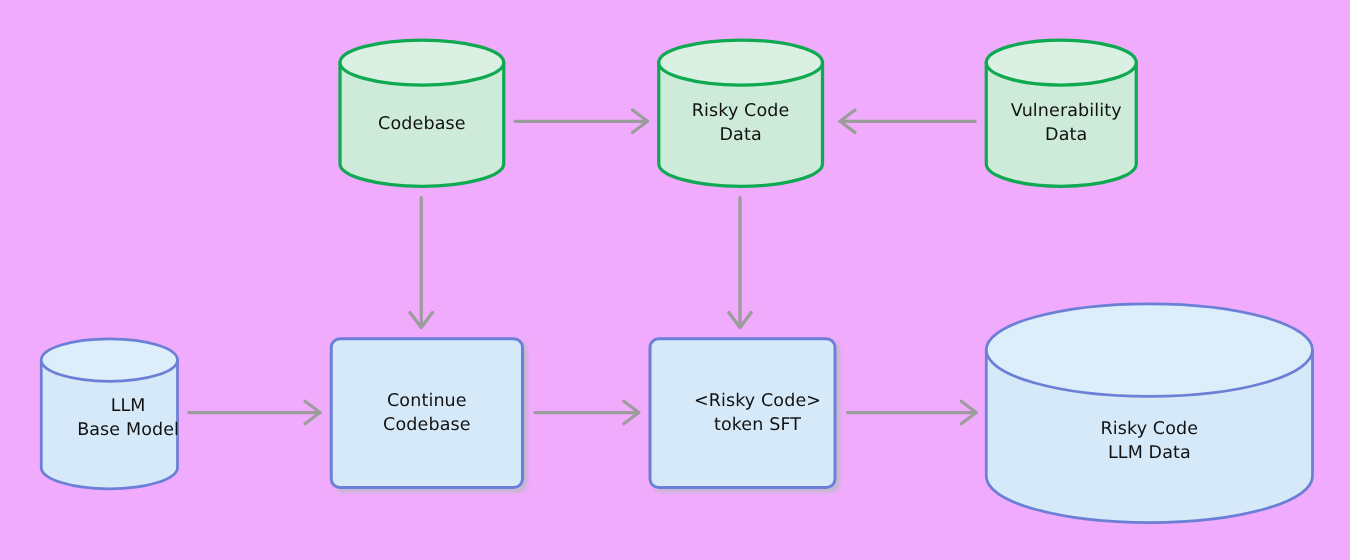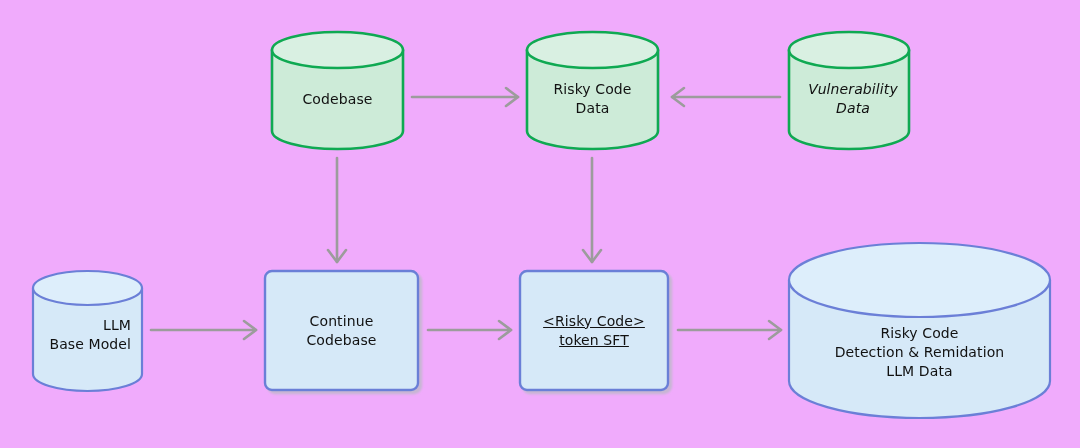--- a/index.html
+++ b/index.html
@@ -128,39 +128,38 @@
 
   <div class="node-label" style="left:272px; top:55px; width:131px; height:88px;">
     <span>Codebase</span>
   </div>
 
   <div class="node-label" style="left:527px; top:55px; width:131px; height:88px;">
     <span>Risky Code</span>
     <span>Data</span>
   </div>
 
-  <div class="node-label" style="left:787px; top:55px; width:132px; height:88px;font-style:italic;">
+  <div class="node-label" style="left:787px; top:55px; width:132px; height:88px;">
     <span>Vulnerability</span>
     <span>Data</span>
   </div>
 
-  <div class="node-label" style="left:10px; top:292px; width:121px; height:85px;align-items:flex-end;">
+  <div class="node-label" style="left:42px; top:292px; width:121px; height:85px;">
     <span>LLM</span>
     <span>Base Model</span>
   </div>
 
   <div class="node-label" style="left:265px; top:271px; width:153px; height:119px;">
     <span>Continue</span>
     <span>Codebase</span>
   </div>
 
-  <div class="node-label" style="left:520px; top:271px; width:148px; height:119px;text-decoration:underline;">
+  <div class="node-label" style="left:532px; top:271px; width:148px; height:119px;">
     <span>&lt;Risky Code&gt;</span>
     <span>token SFT</span>
   </div>
 
   <div class="node-label" style="left:789px; top:300px; width:261px; height:105px;">
     <span>Risky Code</span>
-    <span>Detection &amp; Remidation</span>
     <span>LLM Data</span>
   </div>
 
 </div>
 
 </body></html>

